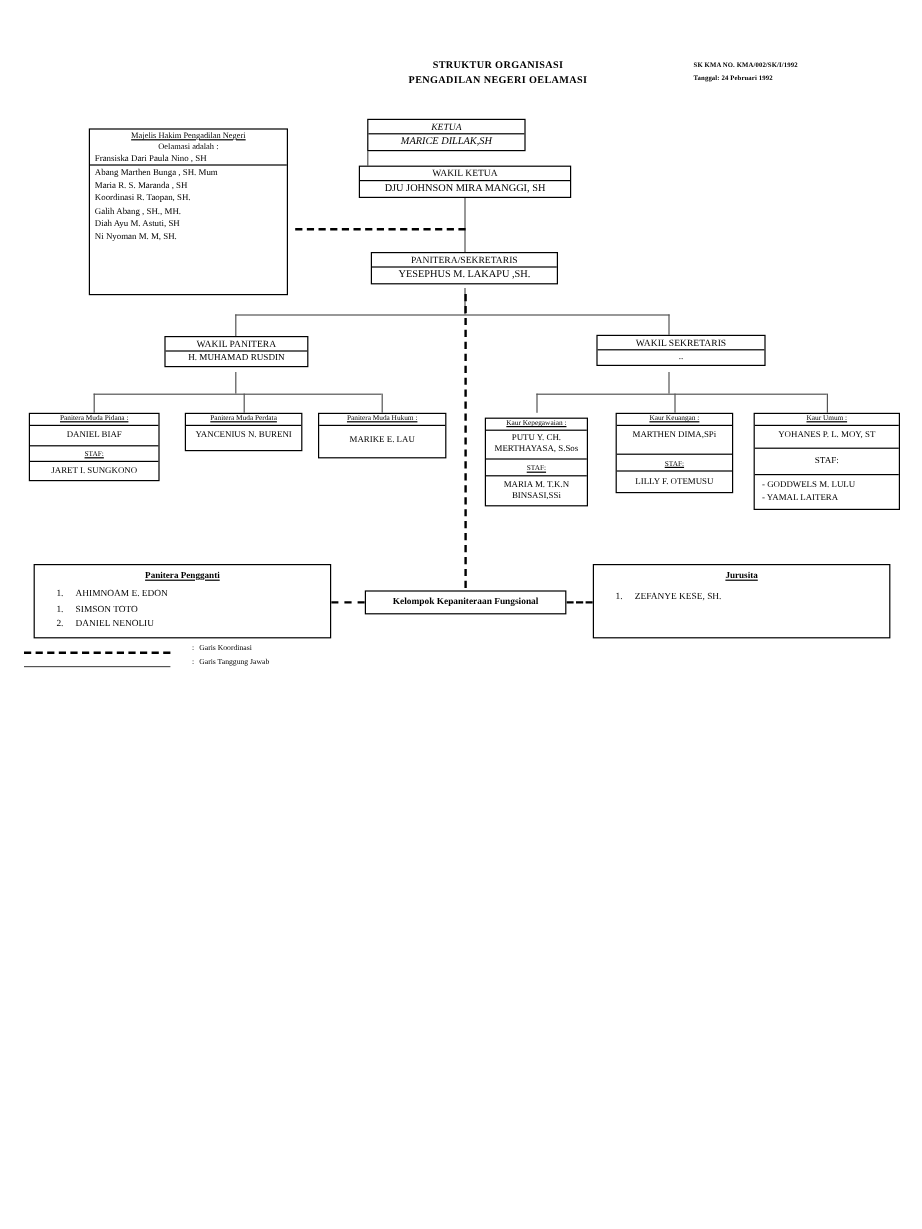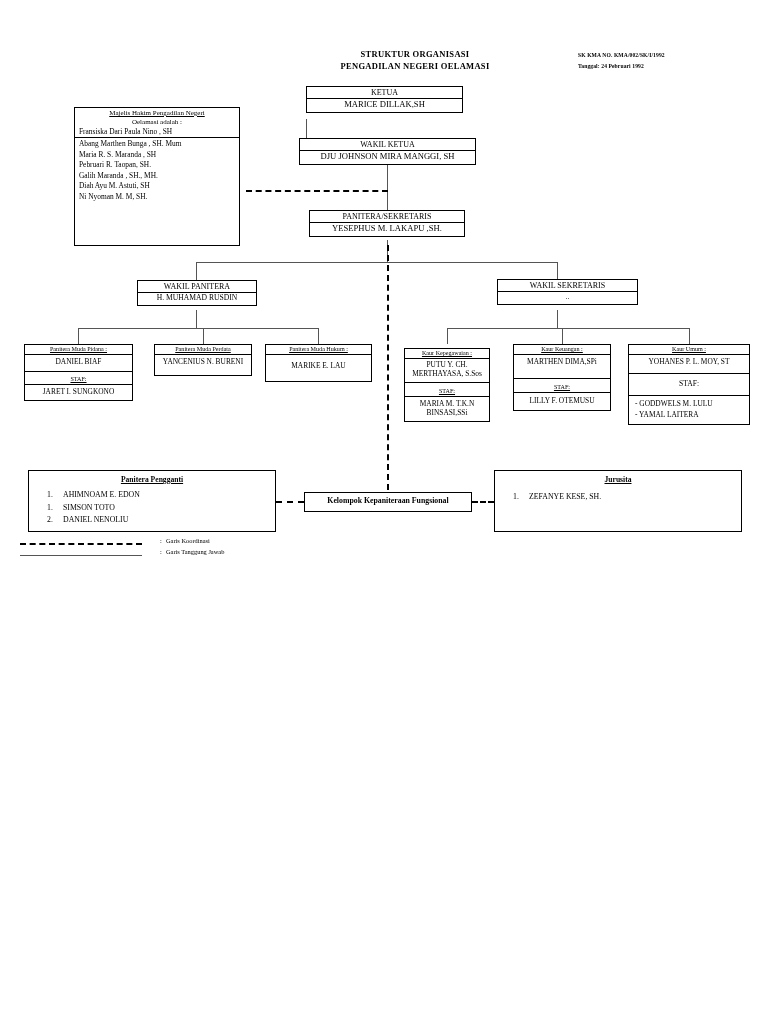--- a/index.html
+++ b/index.html
@@ -183,22 +183,22 @@
 
 <div id="judges-panel">
   <div class="jp-head">
     <div class="l1">Majelis Hakim Pengadilan Negeri</div>
     <div>Oelamasi adalah :</div>
   </div>
   <div class="jp-first">Fransiska Dari Paula Nino , SH</div>
   <div class="jp-list">
     <div>Abang Marthen Bunga , SH. Mum</div>
     <div>Maria R. S. Maranda , SH</div>
-    <div>Pebruari R. Taopan, SH.</div>
-    <div>Galih Maranda , SH., MH.</div>
+    <div>Koordinasi R. Taopan, SH.</div>
+    <div>Galih Abang , SH., MH.</div>
     <div>Diah Ayu M. Astuti, SH</div>
     <div>Ni Nyoman  M. M, SH.</div>
   </div>
 </div>
 
 <div class="vline" style="left:306px; top:119px; height:20px;"></div>
 
 <div class="vline" style="left:387px; top:164px; height:46px;"></div>
 
 <div class="hline-dash" style="left:246px; top:190px; width:142px;"></div>
@@ -219,21 +219,21 @@
 
 <div class="vline" style="left:557px; top:310px; height:18px;"></div>
 <div class="hline" style="left:447px; top:328px; width:242px;"></div>
 <div class="vline" style="left:447px; top:328px; height:16px;"></div>
 <div class="vline" style="left:562px; top:328px; height:16px;"></div>
 <div class="vline" style="left:689px; top:328px; height:16px;"></div>
 
 <div class="hline-dash" style="left:276px; top:501px; width:28px;"></div>
 <div class="hline-dash" style="left:472px; top:501px; width:22px;"></div>
 
-<div class="box" style="left:306px; top:86px; width:157px;">
+<div class="box" style="left:306px; top:99px; width:132px;font-style:italic;">
   <div class="hdr t-hdr">KETUA</div>
   <div class="val t-val">MARICE DILLAK,SH</div>
 </div>
 
 <div class="box" style="left:299px; top:138px; width:177px;">
   <div class="hdr t-hdr">WAKIL KETUA</div>
   <div class="val t-val">DJU JOHNSON MIRA MANGGI, SH</div>
 </div>
 
 <div class="box" style="left:309px; top:210px; width:156px;">

